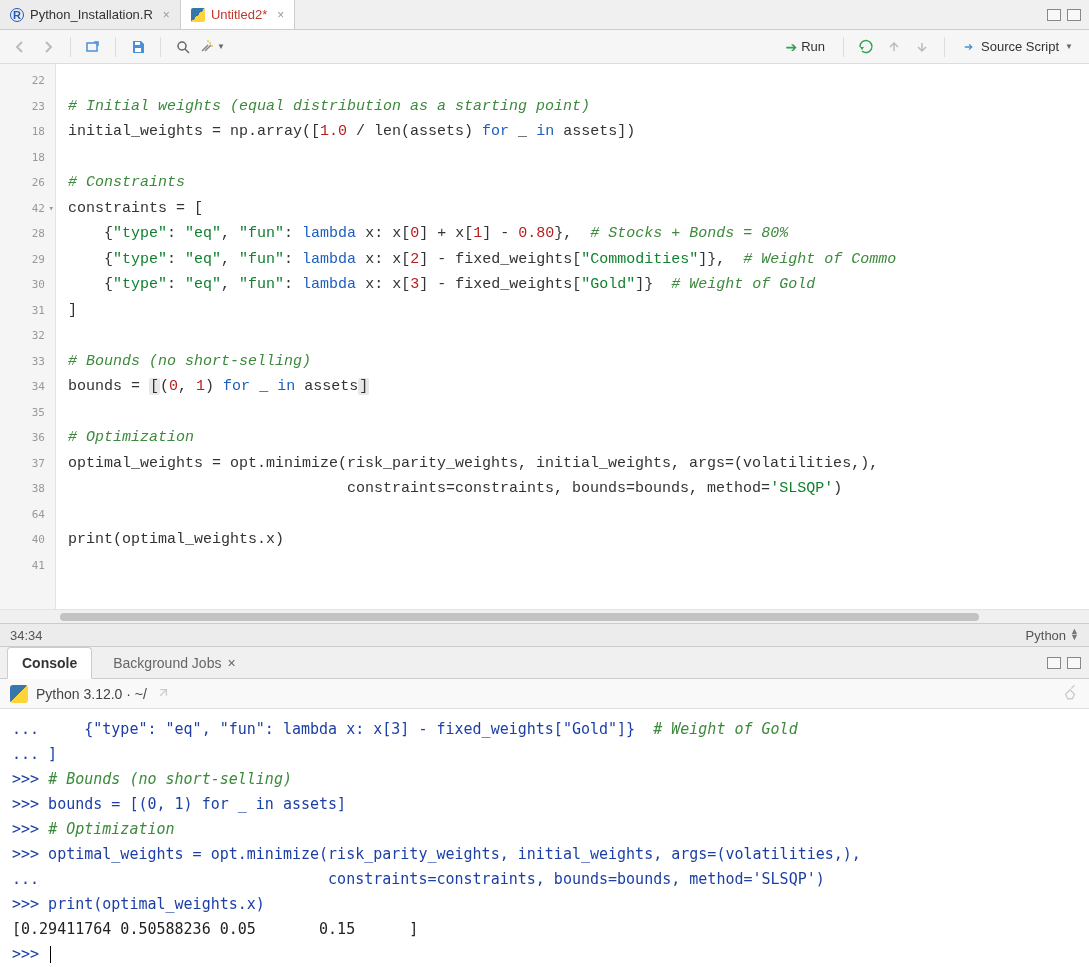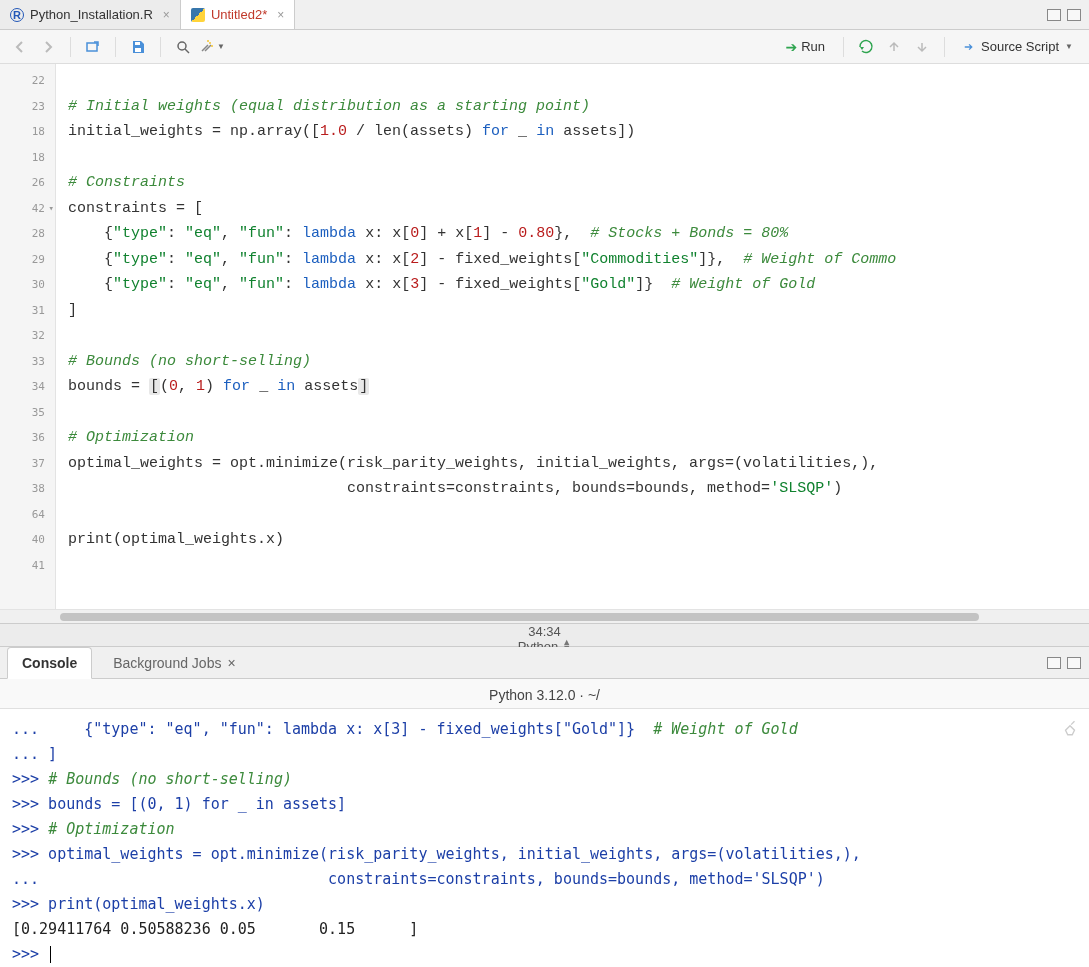--- a/index.html
+++ b/index.html
@@ -157,21 +157,20 @@
     display: flex;
     justify-content: space-between;
     align-items: center;
     height: 24px;
     background: #ececec;
     border-top: 1px solid #ccc;
     border-bottom: 1px solid #ccc;
     padding: 0 10px;
     font-size: 13px;
     color: #555;
-    flex-direction: column;
   }
   .lang-selector {
     display: flex; align-items: flex-start; gap: 4px;
     cursor: pointer;
   }
   .updown { font-size: 9px; color: #777; line-height: 6px; }
   
   .panel-tabs {
     display: flex;
     align-items: stretch;
@@ -200,21 +199,20 @@
   .ptab:not(.active) { color: #666; font-weight: 400; }
   
   .console-toolbar {
     display: flex; align-items: center;
     height: 30px;
     background: #f9f9f9;
     border-bottom: 1px solid #e0e0e0;
     padding: 0 10px; gap: 8px;
     font-size: 14px;
     color: #444;
-    flex-direction: column;
   }
   .py-logo {
     width: 18px; height: 18px;
     background: linear-gradient(135deg,#3776ab 50%,#ffd43b 50%);
     border-radius: 3px;
   }
   .console-toolbar .brush {
     margin-left: auto;
     color: #bbb;
     font-size: 16px;

